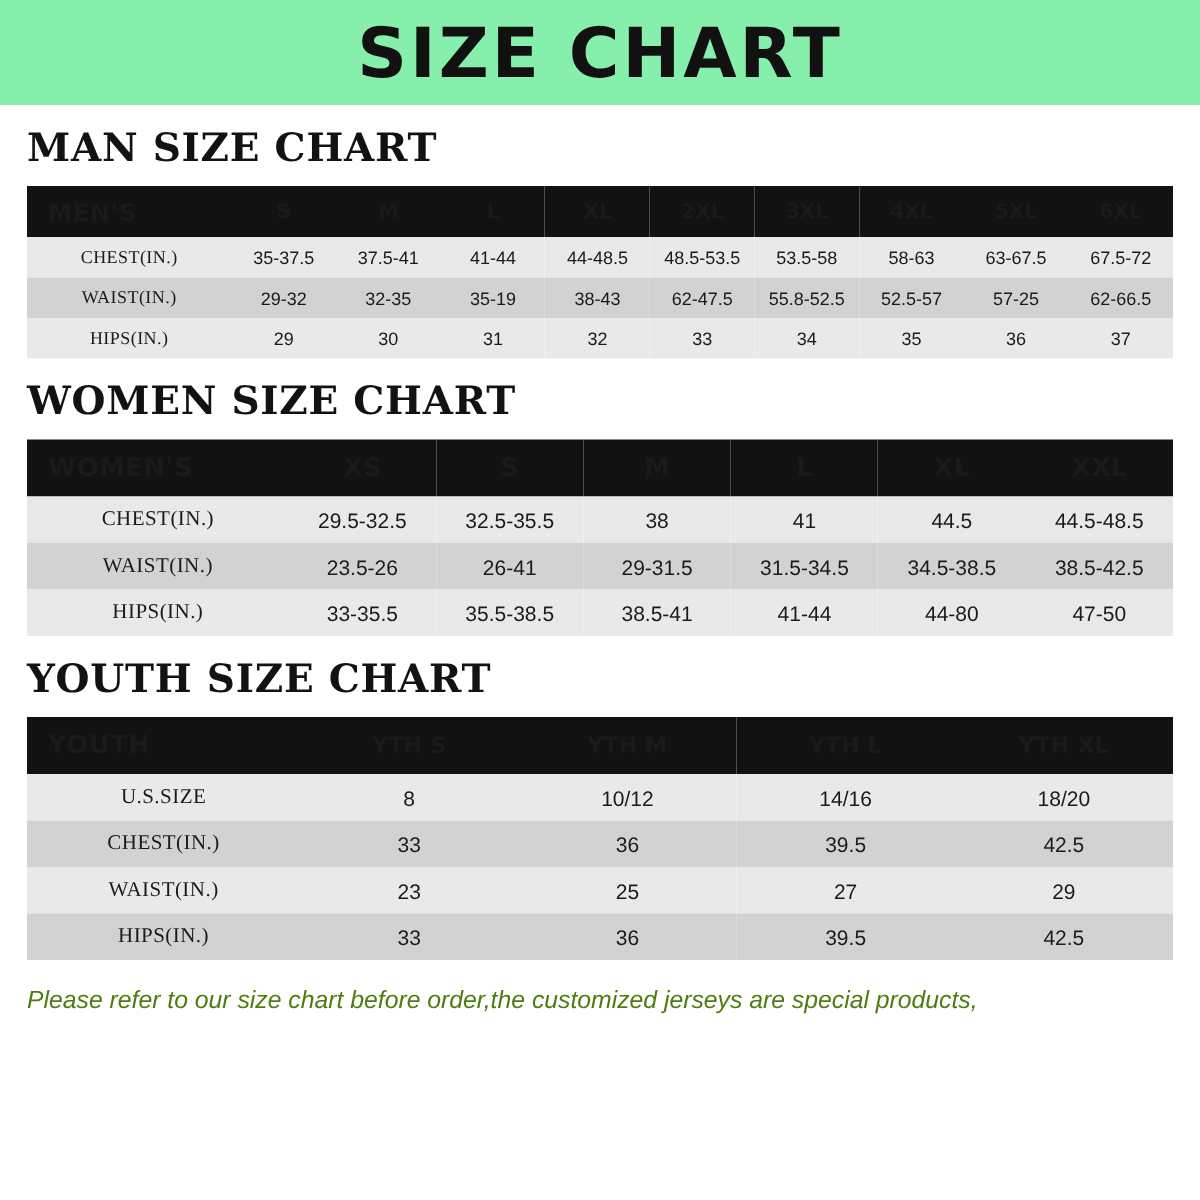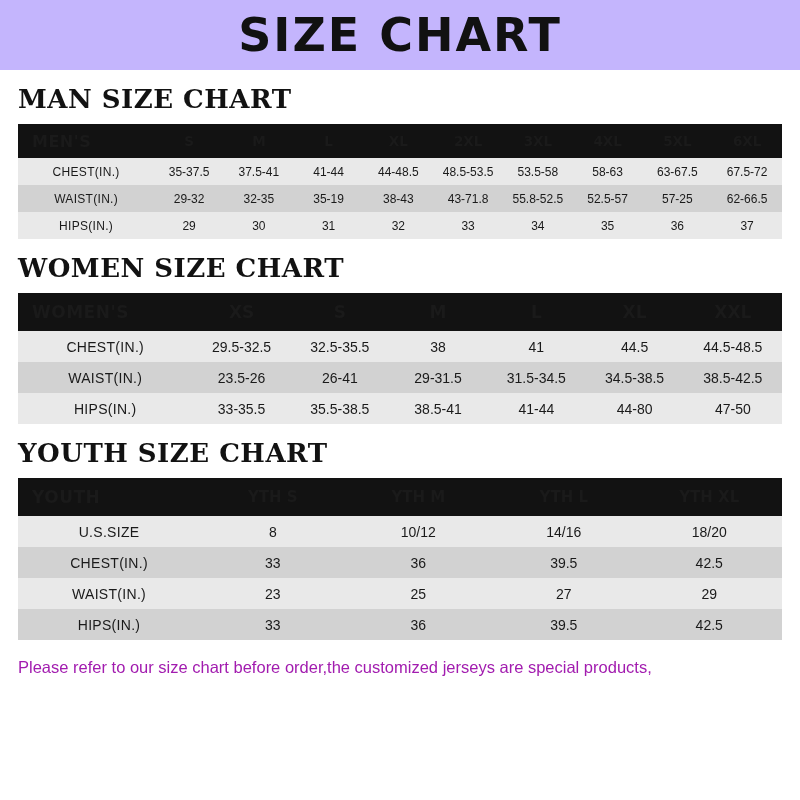--- a/index.html
+++ b/index.html
@@ -15,21 +15,21 @@
   }
   .page {
     width: 800px;
     height: 800px;
     position: relative;
     background: #ffffff;
     box-sizing: border-box;
   }
   .header-band {
     height: 70px;
-    background: #c4b5fd;
+    background: #86efac;
     display: flex;
     align-items: center;
     justify-content: center;
   }
   .header-title {
     font-family: "DejaVu Sans", sans-serif;
     font-weight: bold;
     font-size: 46px;
     letter-spacing: 2px;
     color: #111111;
@@ -73,21 +73,21 @@
     font-size: 16px;
     letter-spacing: 0.5px;
   }
   .hdr-row th.sizecol {
     font-size: 15px;
   }
   tr.band-light td { background: #e9e9e9; height: 27px; }
   tr.band-dark td  { background: #d2d2d2; height: 27px; }
   td.rowlabel {
     text-align: center;
-    font-family: Liberation Sans, sans-serif;
+    font-family: Liberation Serif, serif;
     font-size: 13px;
     letter-spacing: 0.3px;
     color: #1a1a1a;
     margin-left: 12px;
   }
   
   .t-women .hdr-row th { height: 38px; font-size: 15px; }
   .t-women .hdr-row th.rowlabel { font-size: 17px; }
   .t-women .hdr-row th.sizecol { font-size: 17px; }
   .t-women tr.band-light td, .t-women tr.band-dark td { height: 31px; font-size: 14px; }
@@ -97,24 +97,25 @@
   .t-youth .hdr-row th.rowlabel { font-size: 17px; }
   .t-youth .hdr-row th.sizecol { font-size: 15px; }
   .t-youth tr.band-light td, .t-youth tr.band-dark td { height: 31px; font-size: 14px; }
   .t-youth td.rowlabel { font-size: 14px; }
 
   .t-men .hdr-row th.sizecol { font-size: 13.5px; }
   .t-men tr.band-light td, .t-men tr.band-dark td { font-size: 12px; }
 
   .footer-note {
     margin: 16px 18px 0 18px;
-    color: #a21caf;
+    color: #4d7c0f;
     font-size: 16.5px;
     line-height: 1.45;
     font-family: "Liberation Sans", sans-serif;
+    font-style: italic;
   }
   .footer-note div { white-space: nowrap; }
 </style>
 </head>
 <body>
 
 <div class="page">
 
   <div class="header-band">
     <div class="header-title">SIZE CHART</div>
@@ -147,21 +148,21 @@
             <td>58-63</td>
             <td>63-67.5</td>
             <td>67.5-72</td>
           </tr>
           <tr class="band-dark">
             <td class="rowlabel">WAIST(IN.)</td>
             <td>29-32</td>
             <td>32-35</td>
             <td>35-19</td>
             <td>38-43</td>
-            <td>43-71.8</td>
+            <td>62-47.5</td>
             <td>55.8-52.5</td>
             <td>52.5-57</td>
             <td>57-25</td>
             <td>62-66.5</td>
           </tr>
           <tr class="band-light">
             <td class="rowlabel">HIPS(IN.)</td>
             <td>29</td>
             <td>30</td>
             <td>31</td>

